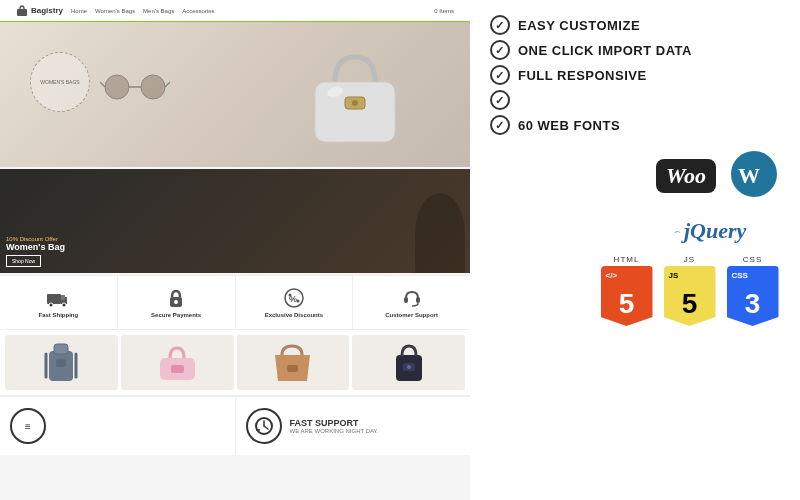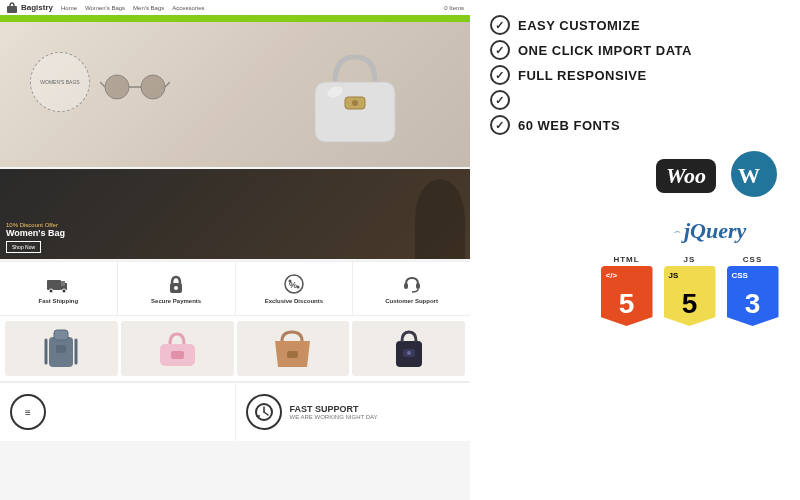--- a/index.html
+++ b/index.html
@@ -20,22 +20,22 @@
       background: #f5f5f5;
       overflow: hidden;
     }
 
     
     .store-header {
       background: #fff;
       height: 22px;
       display: flex;
       align-items: center;
-      padding: 0 6px;
-      border-bottom: 7px solid #84cc16;
+      padding: 0 16px;
+      border-bottom: 1px solid #84cc16;
       font-size: 7px;
       color: #333;
     }
     .store-logo {
       font-weight: bold;
       font-size: 8px;
       margin-right: 8px;
       display: flex;
       align-items: center;
       gap: 3px;
@@ -75,21 +75,21 @@
       justify-content: center;
       font-size: 5px;
       color: #666;
       text-align: center;
       background: rgba(255,255,255,0.3);
     }
 
     
     .promo-row {
       display: flex;
-      height: 90px;
+      height: 104px;
       gap: 2px;
       margin: 2px 0;
     }
     .promo-banner {
       flex: 1;
       position: relative;
       overflow: hidden;
       display: flex;
       align-items: flex-end;
       padding: 6px;
@@ -300,21 +300,21 @@
       align-items: flex-end;
     }
     .shield {
       width: 55px;
       display: flex;
       flex-direction: column;
       align-items: center;
     }
     .shield-label {
       font-size: 8px;
-      font-weight: bold;
+      font-weight: normal;
       color: #333;
       letter-spacing: 1px;
       margin-bottom: 2px;
     }
     .shield-body {
       width: 52px;
       height: 60px;
       border-radius: 4px 4px 4px 4px;
       position: relative;
       display: flex;

